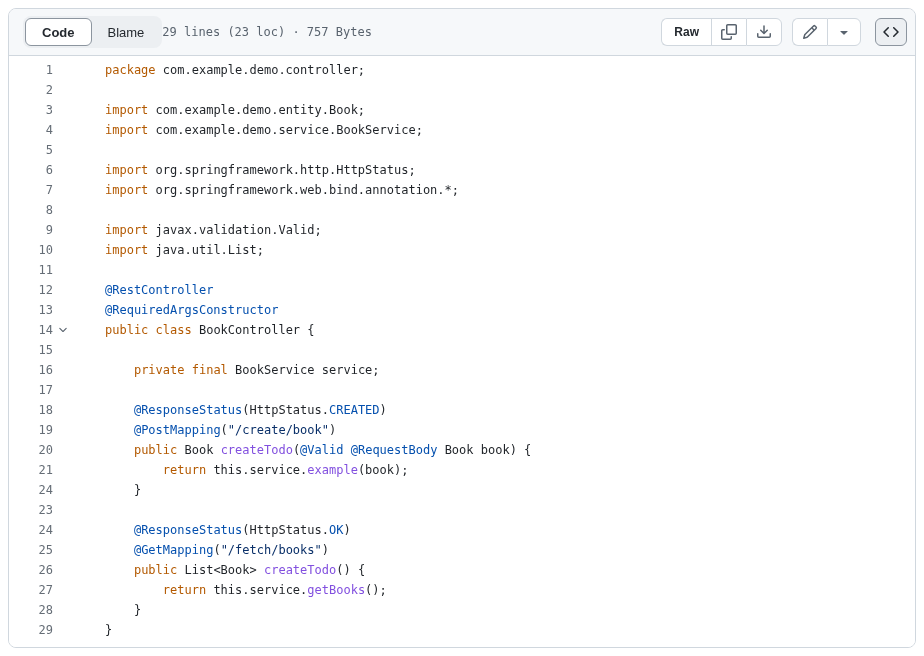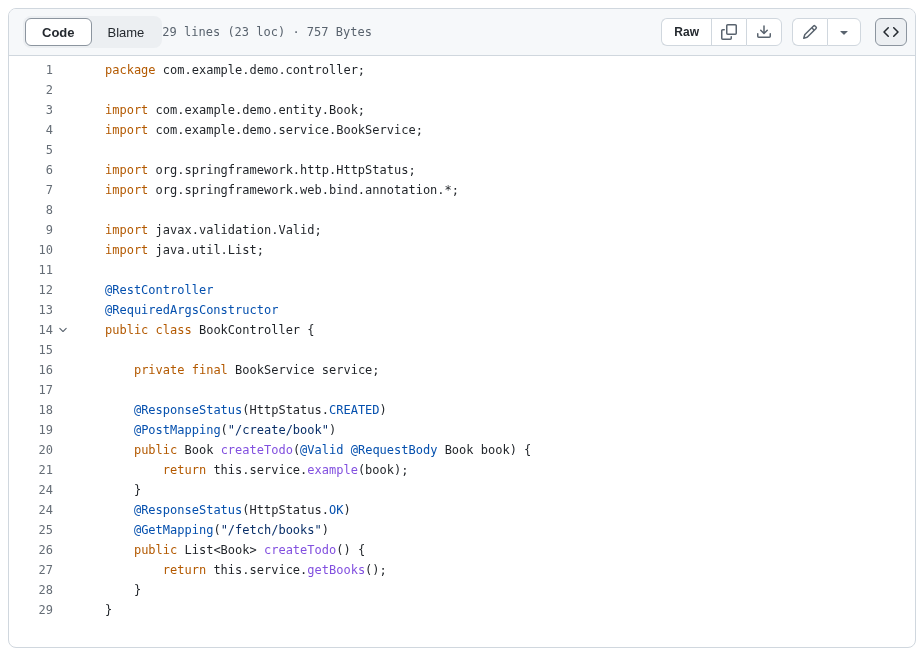--- a/index.html
+++ b/index.html
@@ -237,20 +237,25 @@
         <span class="ln">21</span>
         <span class="fold"></span>
         <span class="lc"><span class="tok-p">        </span><span class="tok-k">return</span><span class="tok-p"> this.service.</span><span class="tok-f">example</span><span class="tok-p">(book);</span></span>
       </div>
       <div class="code-line">
         <span class="ln">24</span>
         <span class="fold"></span>
         <span class="lc"><span class="tok-p">    }</span></span>
       </div>
       <div class="code-line">
+        <span class="ln">23</span>
+        <span class="fold"></span>
+        <span class="lc"></span>
+      </div>
+      <div class="code-line">
         <span class="ln">24</span>
         <span class="fold"></span>
         <span class="lc"><span class="tok-p">    </span><span class="tok-a">@ResponseStatus</span><span class="tok-p">(HttpStatus.</span><span class="tok-a">OK</span><span class="tok-p">)</span></span>
       </div>
       <div class="code-line">
         <span class="ln">25</span>
         <span class="fold"></span>
         <span class="lc"><span class="tok-p">    </span><span class="tok-a">@GetMapping</span><span class="tok-p">(</span><span class="tok-s">"/fetch/books"</span><span class="tok-p">)</span></span>
       </div>
       <div class="code-line">

